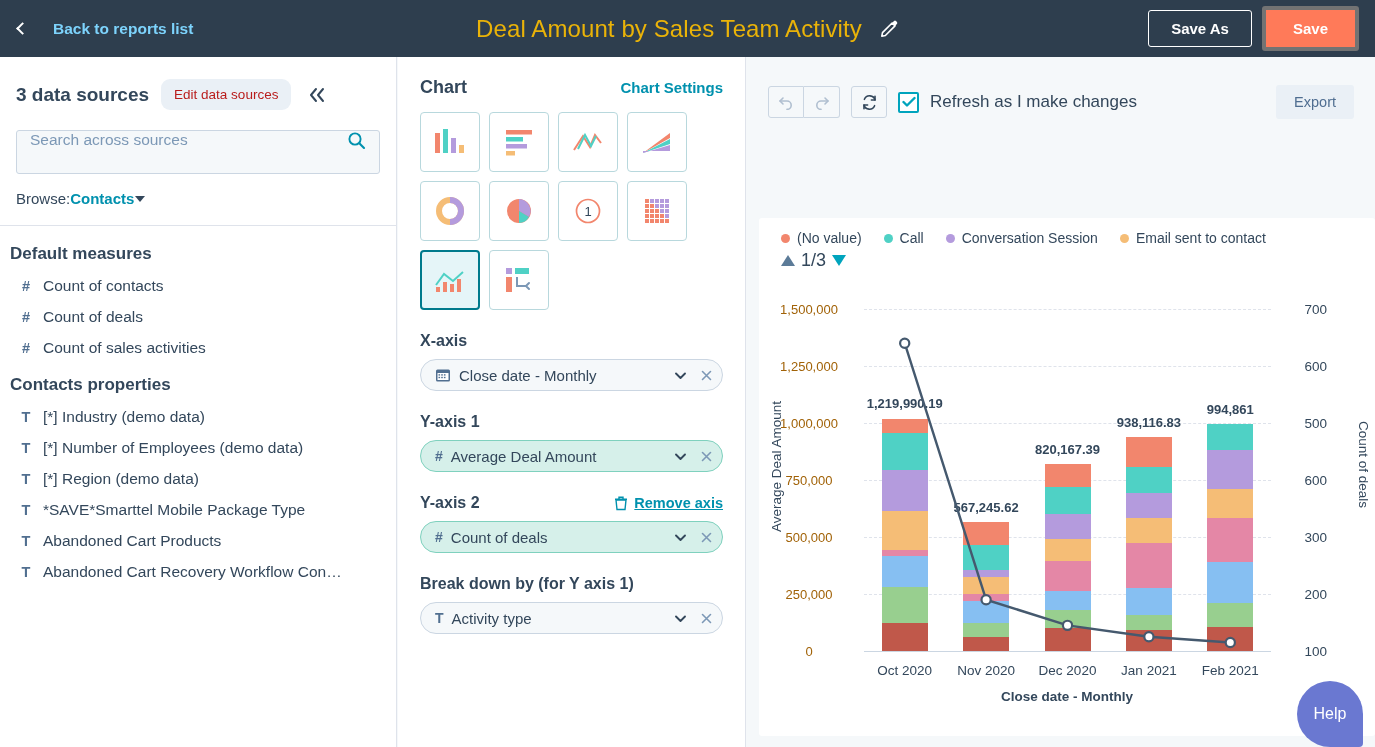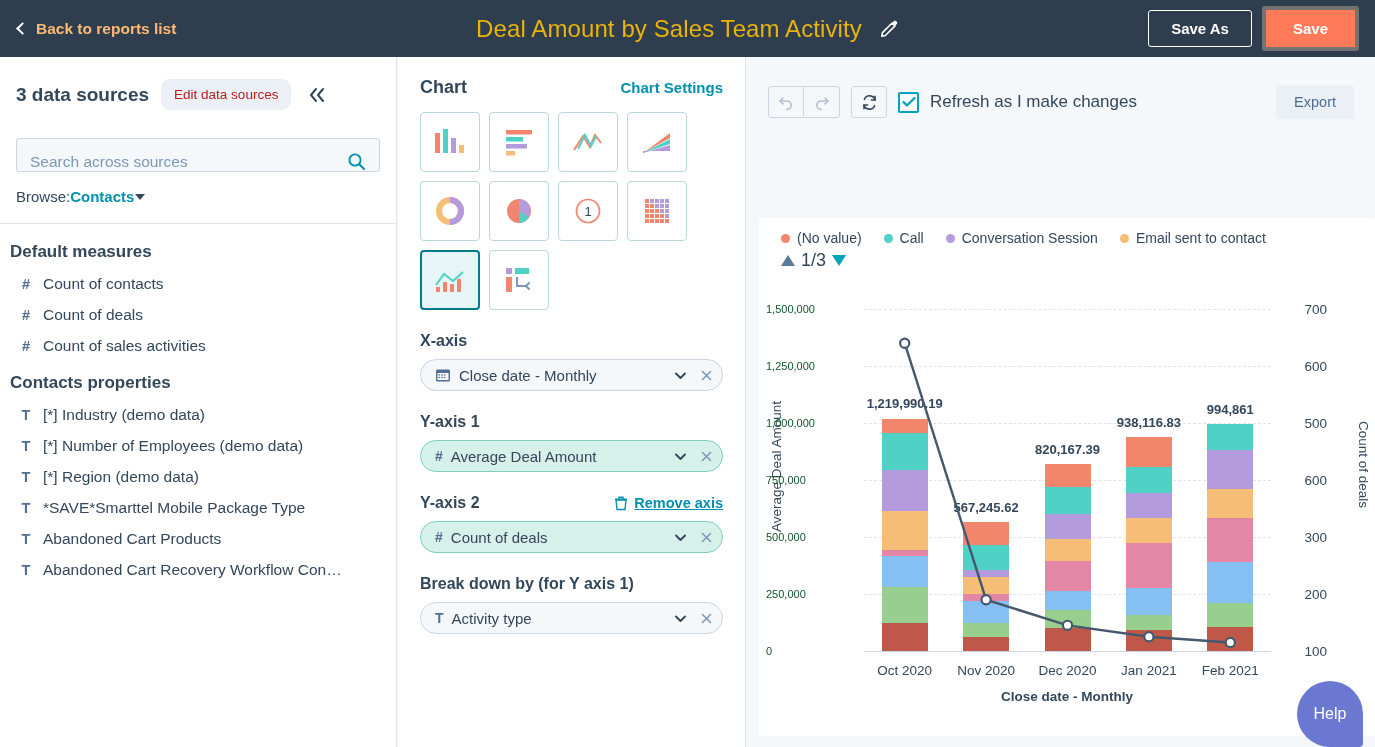--- a/index.html
+++ b/index.html
@@ -11,22 +11,22 @@
     font-size: 14px;
   }
   .app { position: relative; width: 1375px; height: 747px; }
 
   
   .topbar {
     position: absolute; left: 0; top: 0; width: 1375px; height: 57px;
     background: #2e3e4e; display: flex; align-items: center;
   }
   .back-link {
-    display: flex; align-items: center; gap: 9px;
-    margin-left: 18px; color: #fdba74; font-size: 15.5px; font-weight: bold;
+    display: flex; align-items: center; gap: 26px;
+    margin-left: 18px; color: #7dd3fc; font-size: 15.5px; font-weight: bold;
     cursor: pointer; white-space: nowrap;
   }
   .chev-left {
     display: inline-block; width: 9px; height: 9px;
     border-left: 2.4px solid #fff; border-bottom: 2.4px solid #fff;
     transform: rotate(45deg); margin-bottom: 1px;
   }
   .report-title-wrap {
     position: absolute; left: 0; right: 0; top: 0; height: 57px;
     display: flex; align-items: center; justify-content: center; gap: 18px;
@@ -60,22 +60,22 @@
   .src-head {
     display: flex; align-items: center; padding: 22px 16px 0 16px; gap: 12px;
   }
   .src-count { font-size: 19px; font-weight: bold; color: #33475b; }
   .btn-edit-src {
     background: #eaf0f6; color: #b91c1c; border: none; border-radius: 9px;
     padding: 8px 13px; font-size: 13.5px; font-family: inherit; cursor: pointer;
   }
   .collapse-icon { margin-left: 4px; cursor: pointer; display: block; }
   .search-box {
-    margin: 28px 16px 0 16px; height: 34px; border: 1px solid #cbd6e2;
-    border-radius: 3px; background: #f5f8fa; display: flex; align-items: flex-end;
+    margin: 20px 16px 0 16px; height: 44px; border: 1px solid #cbd6e2;
+    border-radius: 3px; background: #f5f8fa; display: flex; align-items: flex-start;
     padding: 0 13px;
   }
   .search-box input {
     border: none; outline: none; background: transparent; flex: 1;
     font-family: inherit; font-size: 15.5px; color: #33475b;
   }
   .search-box input::placeholder { color: #7c98b6; }
   .browse-row {
     display: flex; align-items: center; padding: 16px 16px 0 16px;
     font-size: 15px;
@@ -200,22 +200,22 @@
     cursor: pointer;
   }
   .plot { position: relative; width: 616px; height: 440px; }
   .yl-label, .yr-label {
     position: absolute; font-size: 13.5px; color: #33475b;
     writing-mode: vertical-rl; white-space: nowrap;
   }
   .yl-label { left: 10px; top: 130px; transform: rotate(180deg); }
   .yr-label { right: 4px; top: 150px; }
   .tickL {
-    position: absolute; right: 0; width: 86px; text-align: left;
-    font-size: 11px; color: #14532d; transform: translateY(-50%);
+    position: absolute; right: 0; width: 86px; text-align: center;
+    font-size: 13px; color: #a16207; transform: translateY(-50%);
   }
   .tickR {
     position: absolute; left: 0; width: 44px; text-align: right;
     font-size: 13.5px; color: #33475b; transform: translateY(-50%);
   }
   .gridline {
     position: absolute; left: 0; right: 0; height: 0;
     border-top: 1px dashed #dfe3eb;
   }
   .axisline { position: absolute; left: 0; right: 0; border-top: 1px solid #cbd6e2; }

